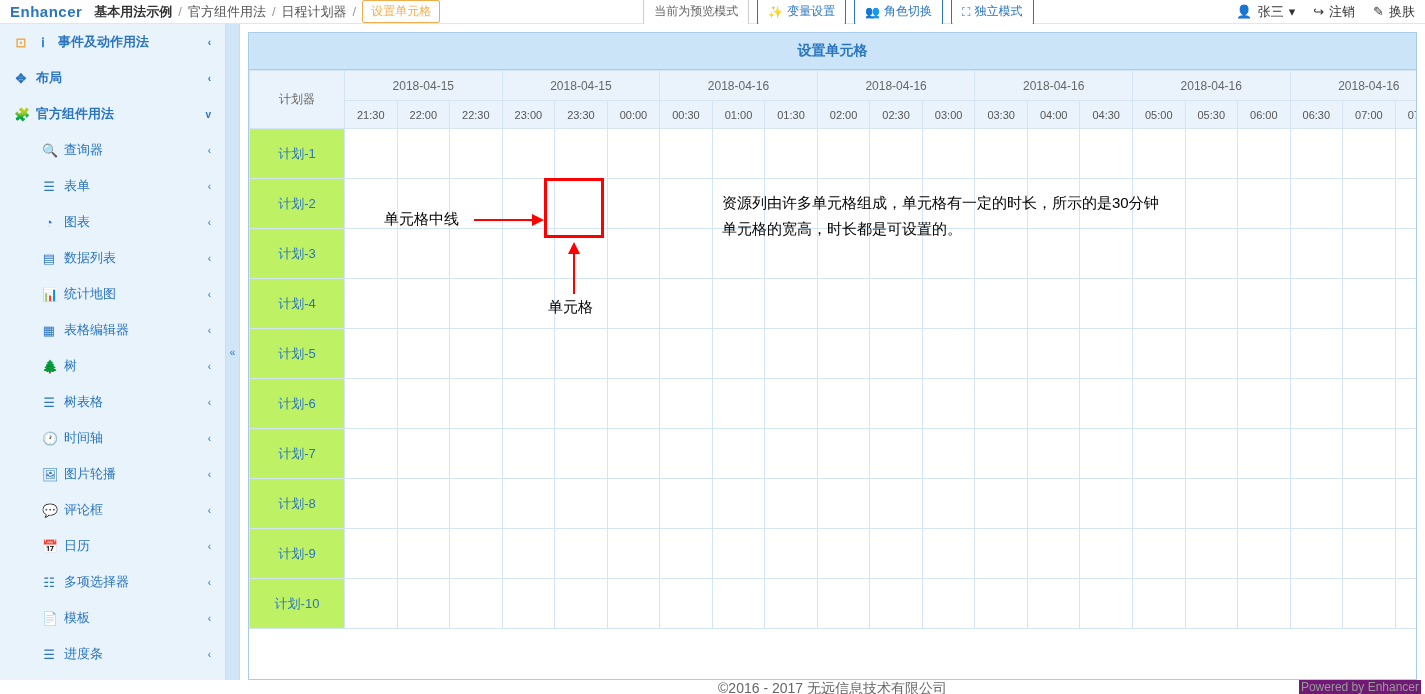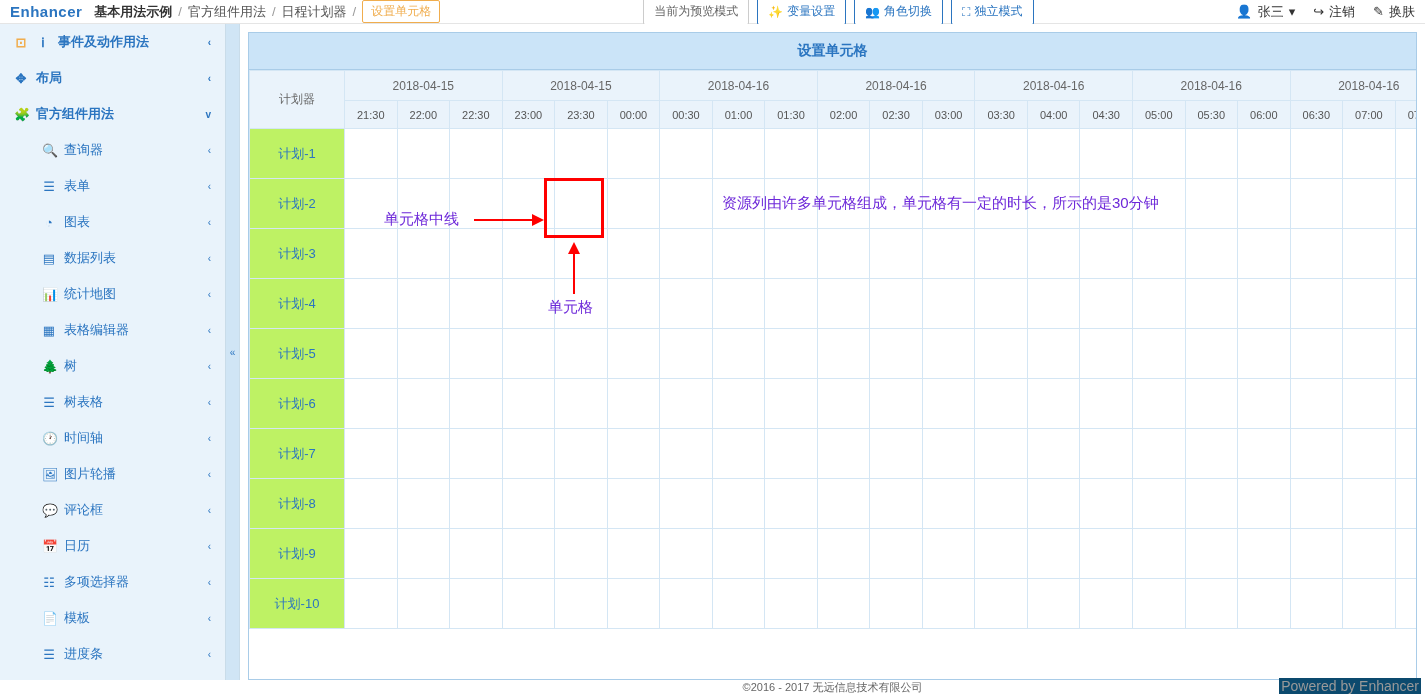--- a/index.html
+++ b/index.html
@@ -43,29 +43,29 @@
 .sched-table { border-collapse: collapse; width: auto; }
 .sched-table th, .sched-table td { border: 1px solid #d4e6f4; }
 .sched-table th { background: #eaf3fb; color: #666; font-weight: normal; font-size: 12px; text-align: center; }
 .date-row th { height: 30px; padding: 0 0; }
 .time-row th { height: 28px; width: 50px; min-width: 50px; padding: 0 12px; font-size: 11px; color: #555; }
 .planner-col { width: 95px; min-width: 95px; }
 .resource-cell { color: #2b75c0; font-size: 13px; text-align: center; height: 50px; background: #bef264; }
 .data-cell { height: 50px; width: 50px; min-width: 50px; background: #fff; position: relative; }
 
 
-.anno-text { position: absolute; color: #6d28d9; font-size: 15px; pointer-events: none; font-weight: normal; }
+.anno-text { position: absolute; color: #000000; font-size: 15px; pointer-events: none; font-weight: normal; }
 .anno-box { position: absolute; border: 3px solid #f00; pointer-events: none; }
 .anno-line-h { position: absolute; height: 2px; background: #f00; pointer-events: none; }
 .anno-line-v { position: absolute; width: 2px; background: #f00; pointer-events: none; }
 .anno-arrow-right { position: absolute; width: 0; height: 0; border-top: 6px solid transparent; border-bottom: 6px solid transparent; border-left: 12px solid #f00; pointer-events: none; }
 .anno-arrow-up { position: absolute; width: 0; height: 0; border-left: 6px solid transparent; border-right: 6px solid transparent; border-bottom: 12px solid #f00; pointer-events: none; }
 
-.footer { position: absolute; bottom: 0; left: 240px; right: 0; height: 14px; font-size: 11px; color: #666; text-align: center; }
-.footer-right { position: absolute; right: 4px; bottom: 0; font-size: 14px; color: #999; background: #0c4a6e; padding: 0 2px; }
+.footer { position: absolute; bottom: 0; left: 240px; right: 0; height: 14px; font-size: 14px; color: #666; text-align: center; }
+.footer-right { position: absolute; right: 4px; bottom: 0; font-size: 12px; color: #999; background: #701a75; padding: 0 2px; }
 </style>
 </head>
 <body>
 
 <div class="topbar">
   <span class="logo">Enhancer</span>
   <div class="breadcrumb">
     <span class="bc-item">基本用法示例</span>
     <span class="sep">/</span>
     <span class="bc-link">官方组件用法</span>
@@ -542,20 +542,21 @@
           <div class="anno-box" style="left:295px; top:108px; width:60px; height:60px;"></div>
           <span class="anno-text" style="left:135px; top:140px;">单元格中线</span>
           <div class="anno-line-h" style="left:225px; top:149px; width:60px;"></div>
           <div class="anno-arrow-right" style="left:283px; top:144px;"></div>
 
           <span class="anno-text" style="left:299px; top:228px;">单元格</span>
           <div class="anno-line-v" style="left:324px; top:182px; height:42px;"></div>
           <div class="anno-arrow-up" style="left:319px; top:172px;"></div>
 
           <span class="anno-text" style="left:473px; top:124px;">资源列由许多单元格组成，单元格有一定的时长，所示的是30分钟</span>
+          <span class="anno-text" style="left:473px; top:150px;">单元格的宽高，时长都是可设置的。</span>
         </div>
       </div>
     </div>
   </div>
 </div>
 
 <div class="footer">
   <span>©2016 - 2017 无远信息技术有限公司</span>
 </div>
 <div class="footer-right">Powered by Enhancer</div>

